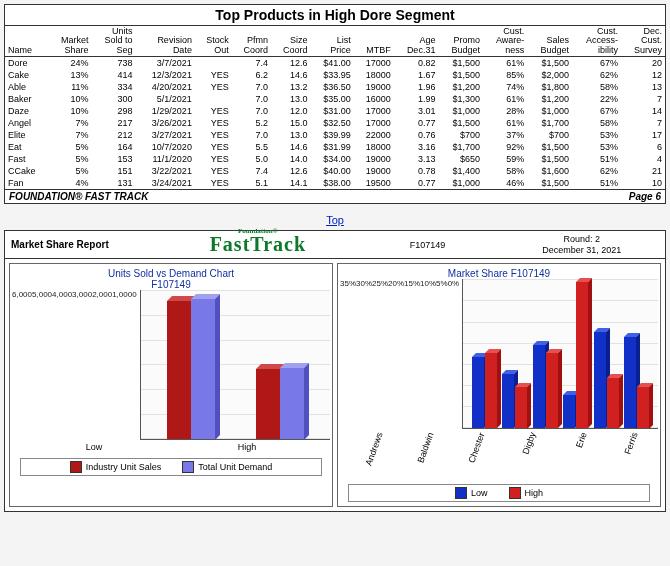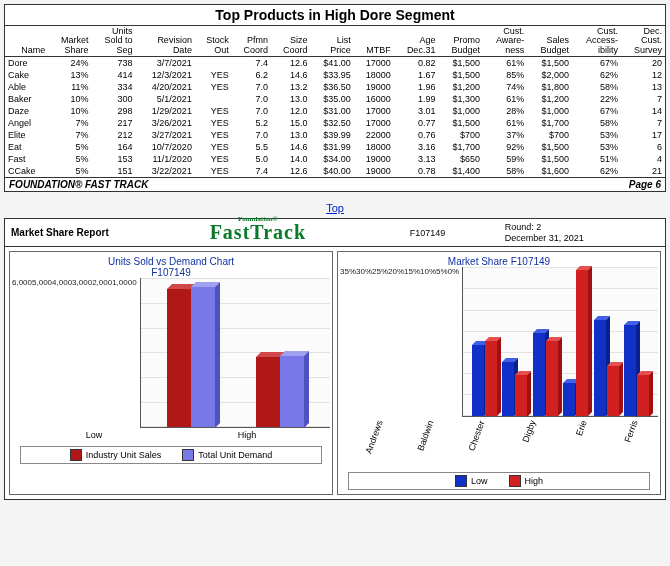--- a/index.html
+++ b/index.html
@@ -29,21 +29,21 @@
   }
   table.data th {
     font-weight: normal;
     text-align: right;
     padding: 1px 3px;
     border-bottom: 1px solid #333;
     vertical-align: bottom;
     white-space: pre-line;
     line-height: 1.05;
   }
-  table.data th:first-child { text-align: right; }
+  table.data th:first-child { text-align: left; }
   table.data td {
     text-align: right;
     padding: 1px 3px;
     white-space: nowrap;
   }
   table.data td:first-child { text-align: left; }
   .footer {
     border-top: 1px solid #333;
     display: flex;
     justify-content: space-between;
@@ -63,21 +63,21 @@
   .report-header {
     display: flex;
     align-items: center;
     border-bottom: 1px solid #333;
     padding: 2px 6px;
     font-size: 10px;
   }
   .report-header .left { flex: 1; font-weight: bold; }
   .report-header .center { flex: 1.2; text-align: center; }
   .report-header .right-id { flex: 1; text-align: center; font-size: 9px; }
-  .report-header .right { flex: 1; text-align: left; font-size: 9px; line-height: 1.2; }
+  .report-header .right { flex: 1; text-align: center; font-size: 9px; line-height: 1.2; }
   .logo {
     font-family: Georgia, serif;
     font-weight: bold;
     font-size: 20px;
     color: #0a7a2a;
     letter-spacing: 1px;
     display: inline-block;
     position: relative;
   }
   .logo .small {
@@ -434,20 +434,37 @@
           <td>12.6</td>
           <td>$40.00</td>
           <td>19000</td>
           <td>0.78</td>
           <td>$1,400</td>
           <td>58%</td>
           <td>$1,600</td>
           <td>62%</td>
           <td>21</td>
         </tr>
+        <tr>
+          <td>Fan</td>
+          <td>4%</td>
+          <td>131</td>
+          <td>3/24/2021</td>
+          <td>YES</td>
+          <td>5.1</td>
+          <td>14.1</td>
+          <td>$38.00</td>
+          <td>19500</td>
+          <td>0.77</td>
+          <td>$1,000</td>
+          <td>46%</td>
+          <td>$1,500</td>
+          <td>51%</td>
+          <td>10</td>
+        </tr>
       </tbody>
   </table>
   <div class="footer">
     <span>FOUNDATION® FAST TRACK</span>
     <span>Page 6</span>
   </div>
 </div>
 
 <div class="top-link">
   <a href="#">Top</a>

